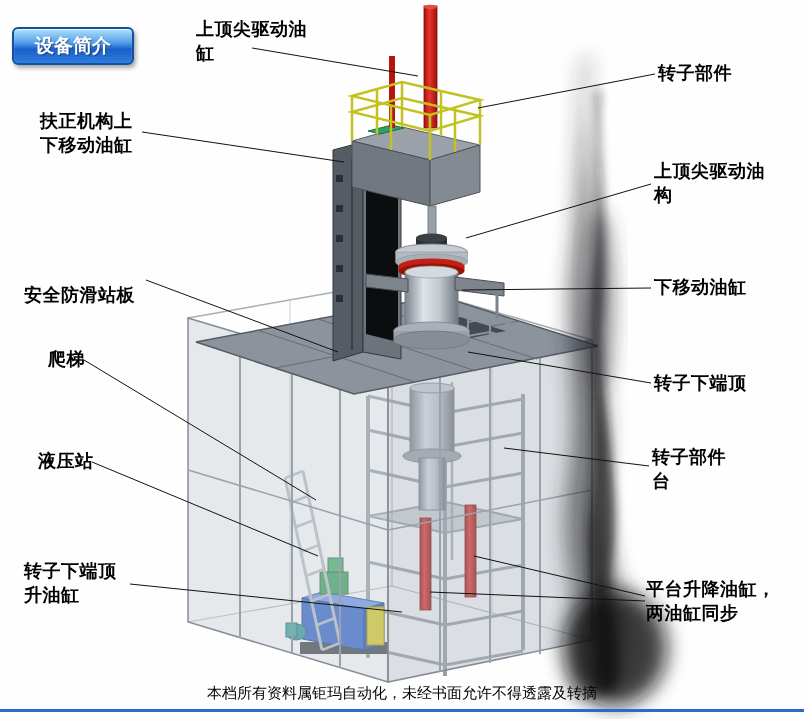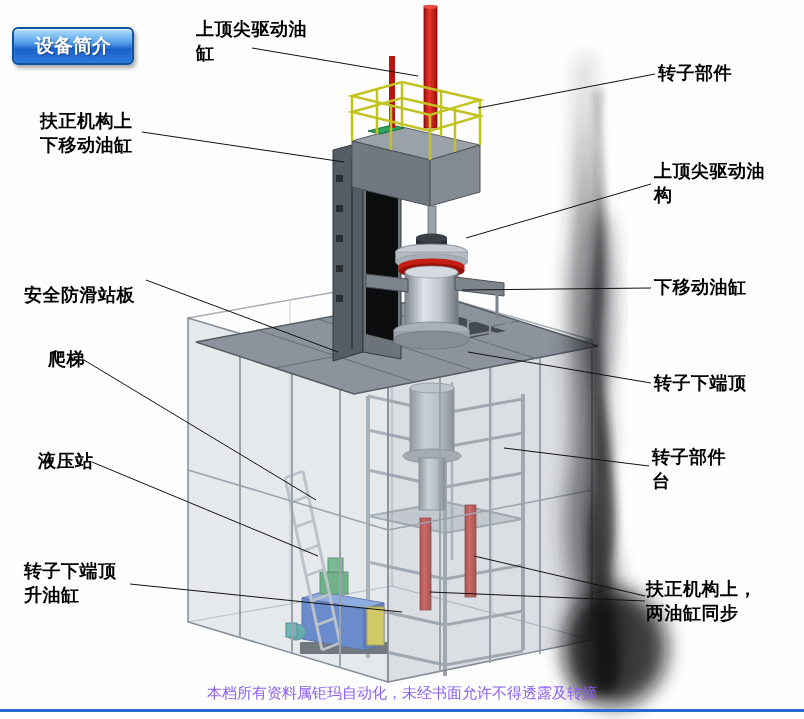--- a/index.html
+++ b/index.html
@@ -9,21 +9,21 @@
   .lbl{position:absolute;font-size:18px;font-weight:700;color:#000;
        line-height:1.32;white-space:pre-line;letter-spacing:.5px}
   .badge{position:absolute;left:12px;top:27px;width:118px;height:34px;
        display:flex;align-items:center;justify-content:center;
        font-size:19px;font-weight:700;color:#fff;
        background:linear-gradient(180deg,#b0e0fa 0%,#55a0ea 40%,#1a60c8 60%,#2f7ce0 100%);
        border:2px solid #1450a0;border-radius:6px;
        box-shadow:2px 3px 4px rgba(0,0,0,.35), inset 0 1px 1px rgba(255,255,255,.7);
        text-shadow:1px 1px 1px rgba(0,0,0,.4)}
   .footer{position:absolute;left:0;top:684px;width:804px;text-align:center;
-       font-size:15px;font-weight:500;color:#8b5cf6}
+       font-size:15px;font-weight:500;color:#000000}
   .bottomline{position:absolute;left:0;top:709px;width:804px;height:3px;background:#2a6ad0}
 </style>
 </head>
 <body>
 
 <svg class="scene" width="804" height="719" viewBox="0 0 804 719">
   <defs>
     <linearGradient id="gCyl" x1="0" y1="0" x2="1" y2="0">
       <stop offset="0" stop-color="#7d838b"></stop>
         <stop offset="0.35" stop-color="#dfe4e9"></stop>
@@ -234,17 +234,17 @@
 构</div>
 <div class="lbl" style="left:24px;top:284px">安全防滑站板</div>
 <div class="lbl" style="left:654px;top:276px">下移动油缸</div>
 <div class="lbl" style="left:48px;top:348px">爬梯</div>
 <div class="lbl" style="left:654px;top:372px">转子下端顶</div>
 <div class="lbl" style="left:38px;top:450px">液压站</div>
 <div class="lbl" style="left:652px;top:446px;width:120px">转子部件
 台</div>
 <div class="lbl" style="left:24px;top:560px;width:130px">转子下端顶
 升油缸</div>
-<div class="lbl" style="left:646px;top:578px;width:150px">扶正机构上，
+<div class="lbl" style="left:646px;top:578px;width:150px">平台升降油缸，
 两油缸同步</div>
 
 <div class="footer">本档所有资料属钜玛自动化，未经书面允许不得透露及转摘</div>
 <div class="bottomline"></div>
 
 </body></html>

